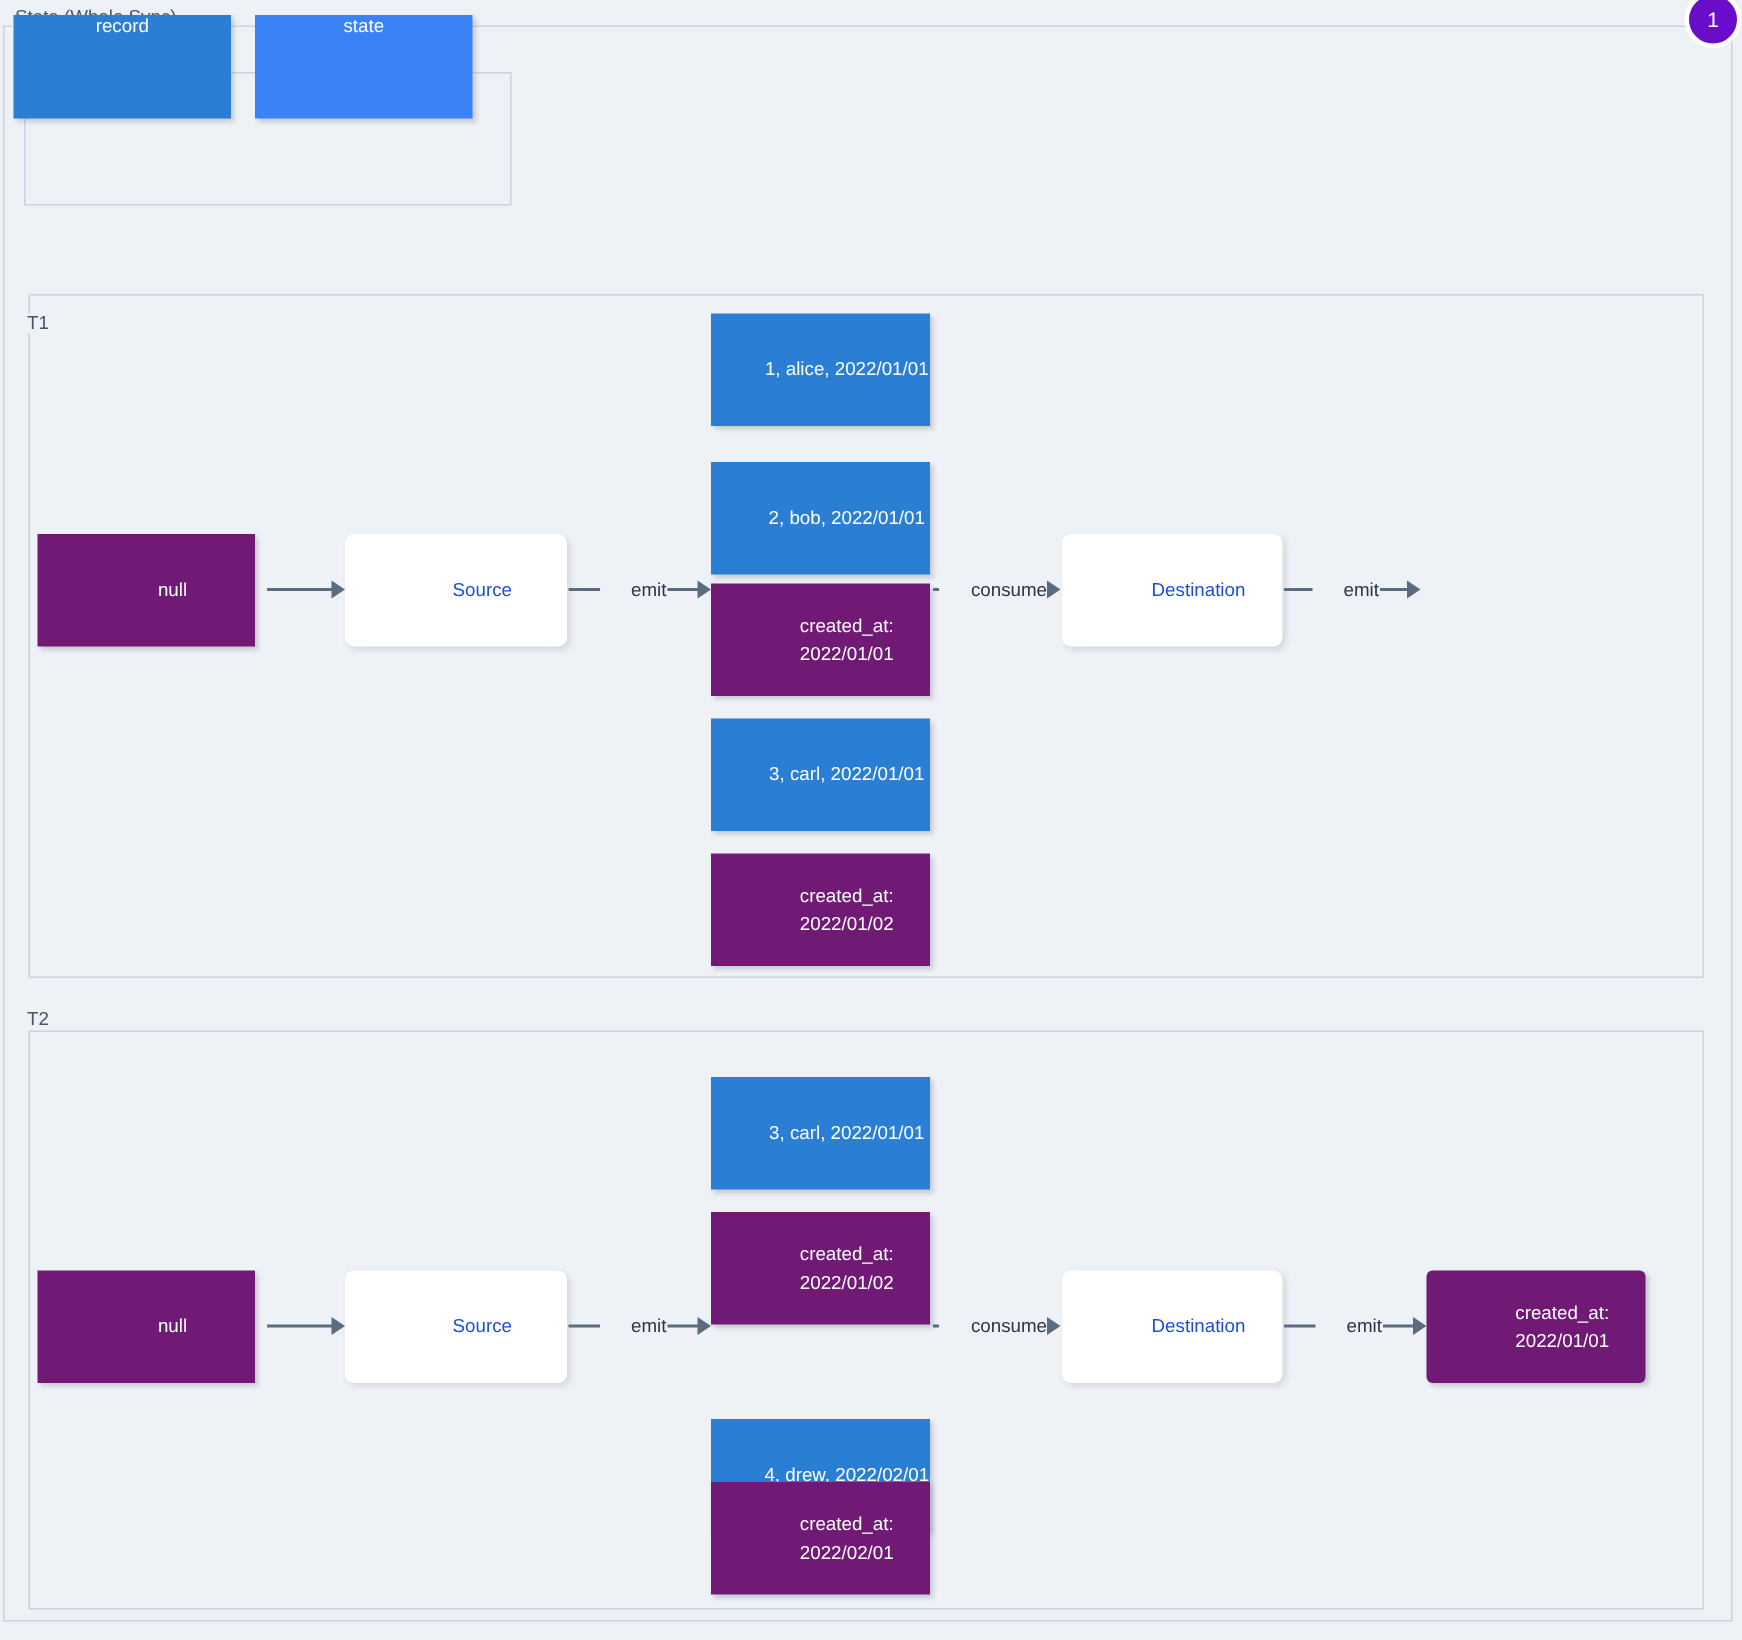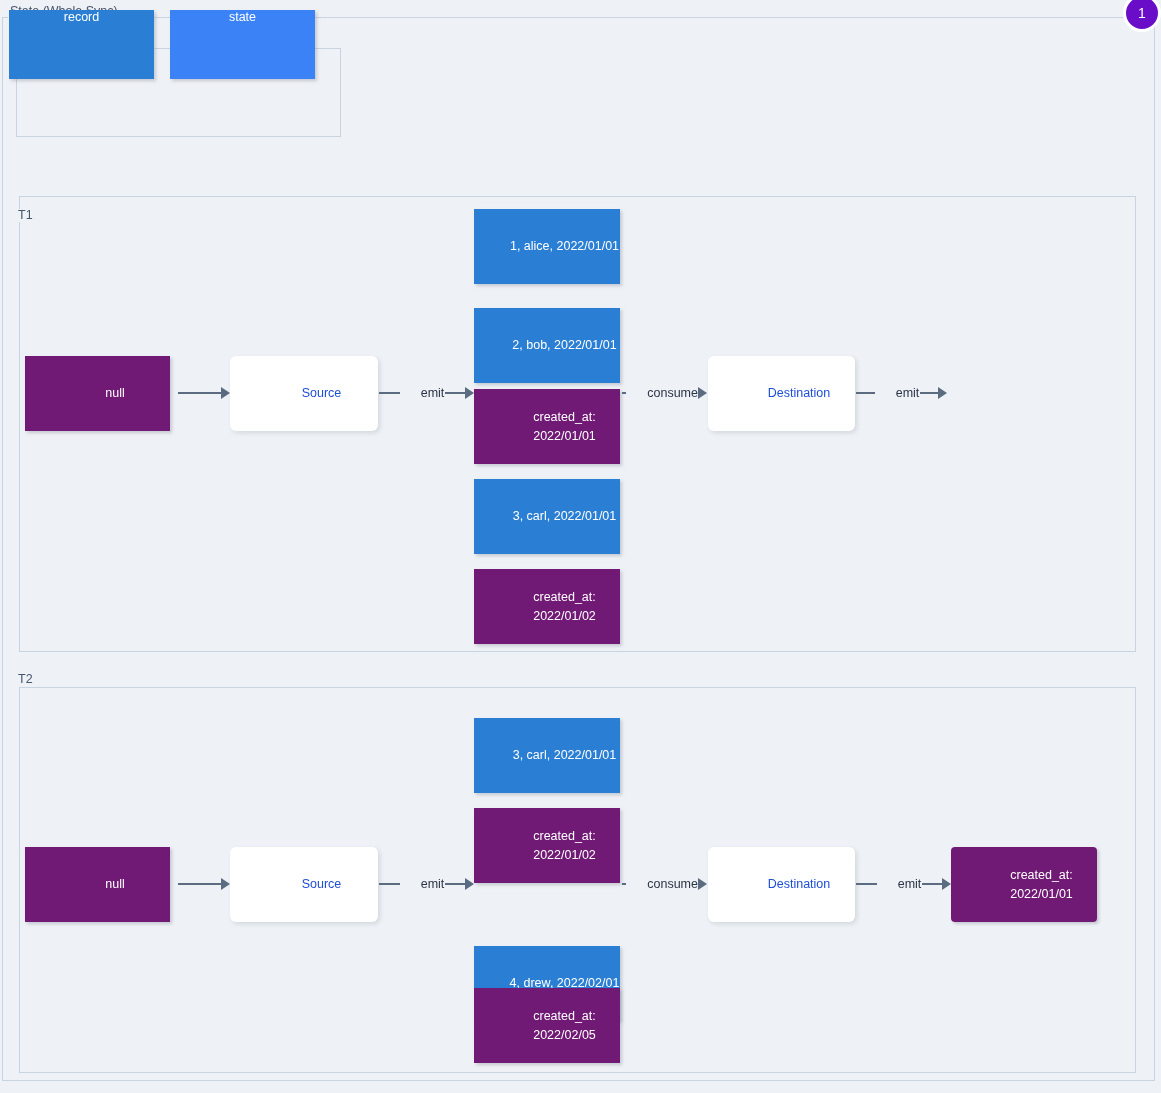--- a/index.html
+++ b/index.html
@@ -257,21 +257,21 @@
 </div>
 <div class="node state" style="left:474px; top:808px; width:146px; height:75px;">
   <span>created_at:</span>
   <span>2022/01/02</span>
 </div>
 <div class="node record" style="left:474px; top:898px; width:146px; height:75px;margin-top:48px;">
   <span>4, drew, 2022/02/01</span>
 </div>
 <div class="node state" style="left:474px; top:988px; width:146px; height:75px;">
   <span>created_at:</span>
-  <span>2022/02/05</span>
+  <span>2022/02/01</span>
 </div>
 
 <div class="arrow" style="left:622px; top:875px; width:85px;">
   <div class="seg"></div>
   <div class="lbl">consume</div>
   <div class="head"></div>
 </div>
 
 <div class="node proc" style="left:708px; top:847px; width:147px; height:75px;">
   <span>Destination</span>

